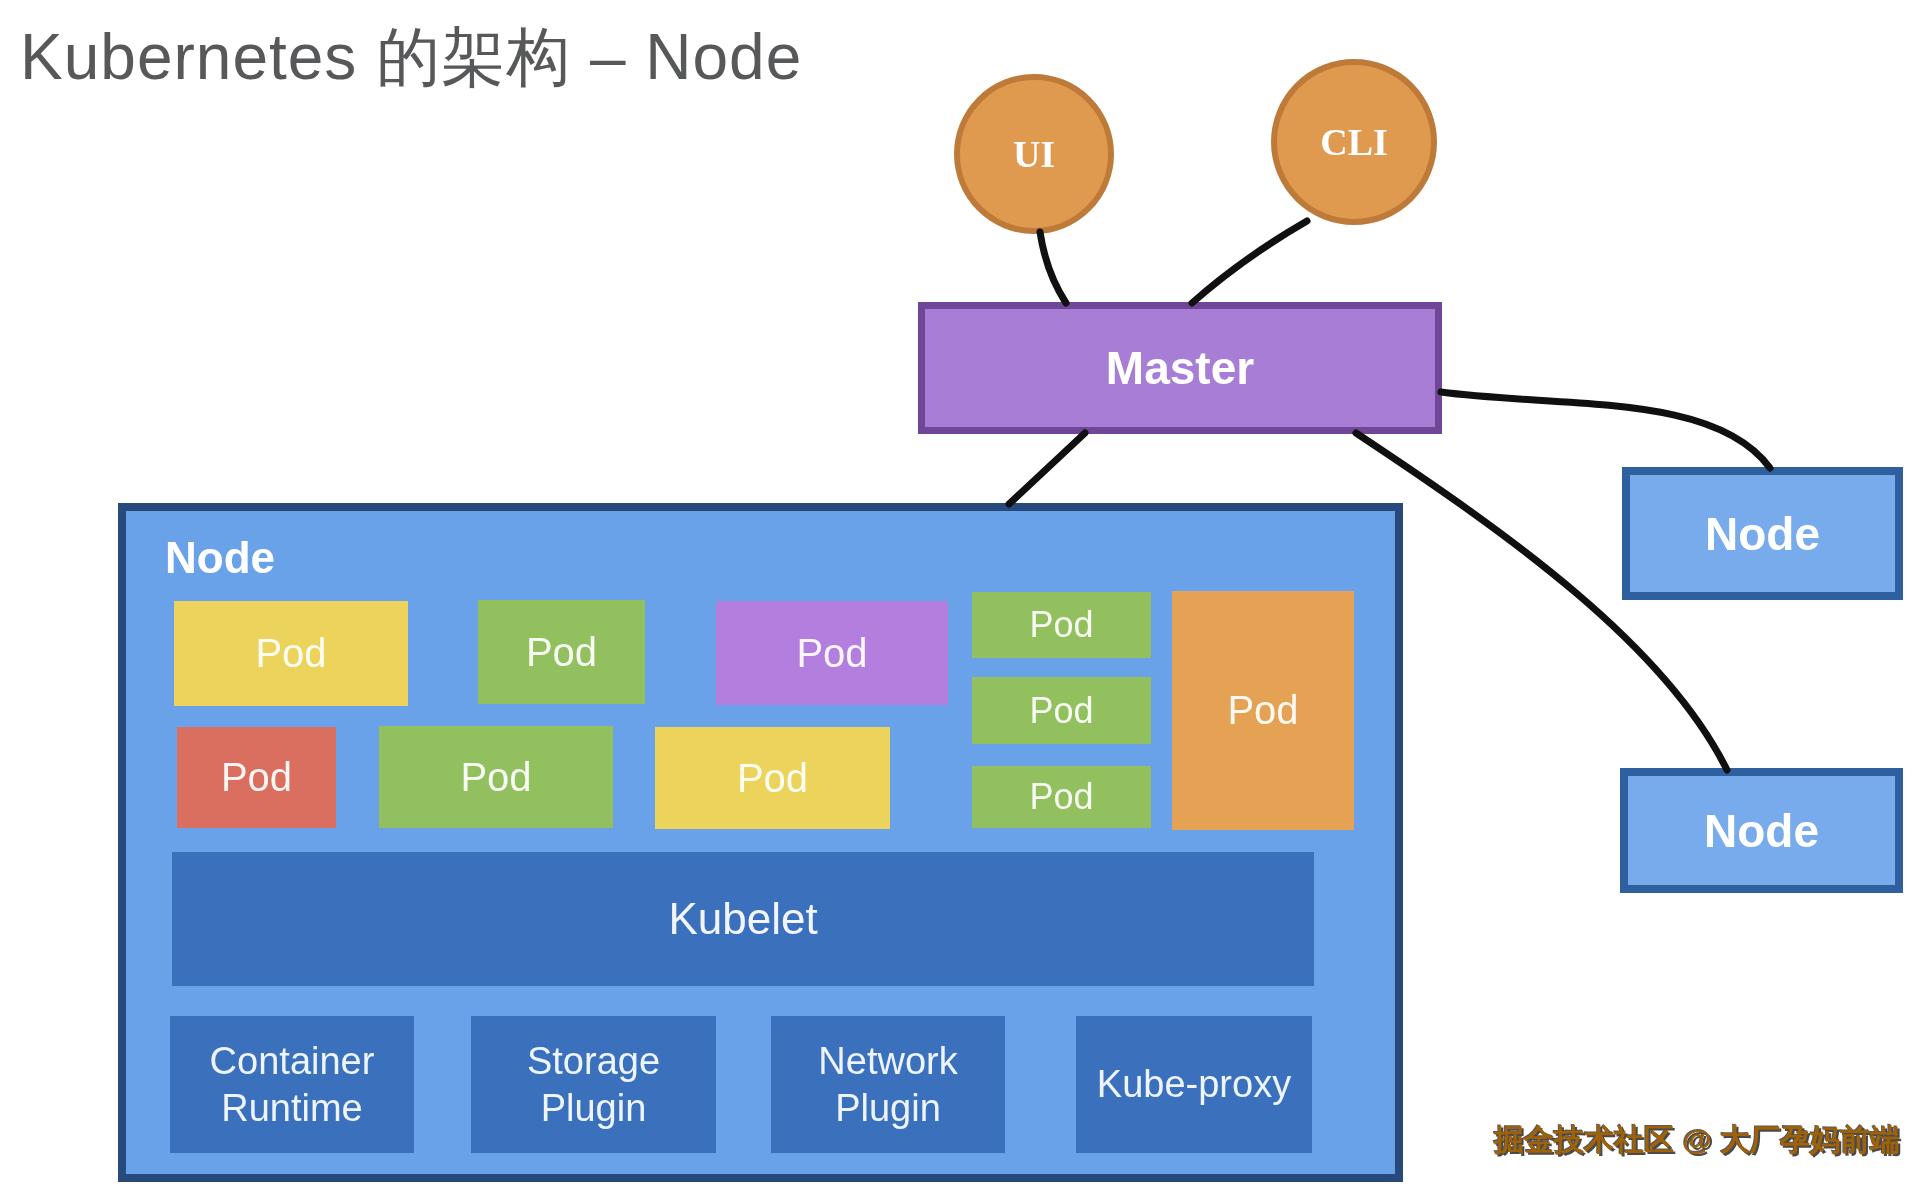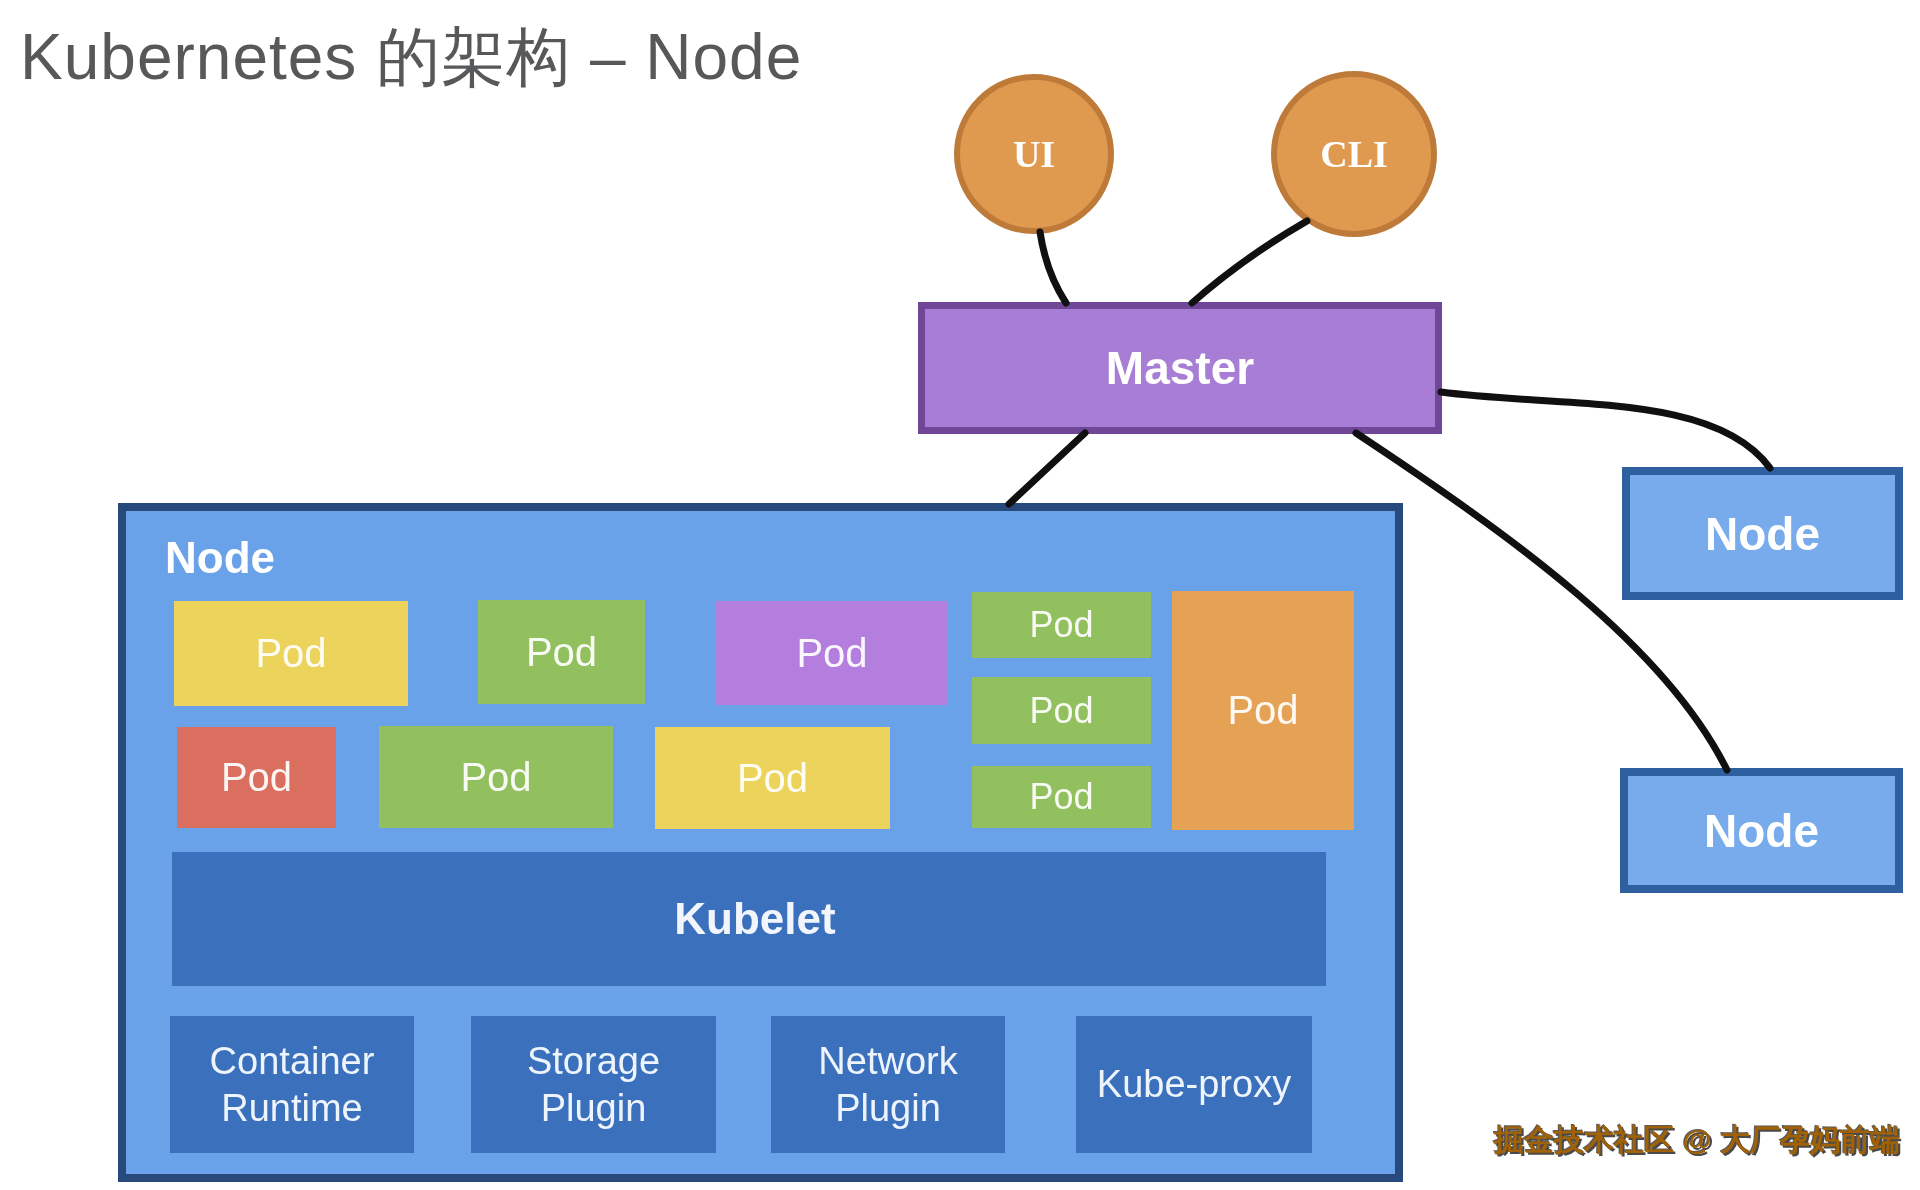--- a/index.html
+++ b/index.html
@@ -44,21 +44,21 @@
   }
   .pod-sm{font-size:36px;}
   .pod-yellow{background:#ecd45c;}
   .pod-green{background:#92c05e;}
   .pod-purple{background:#b37edd;}
   .pod-red{background:#da6f60;}
   .pod-orange{background:#e6a254;}
   .kubelet-bar{
     position:absolute;left:46px;top:341px;width:1142px;height:134px;
     background:#3b70bd;display:flex;align-items:center;justify-content:center;
-    color:#f2f6fc;font-size:44px;font-weight:700;padding-left:12px;
+    color:#f2f6fc;font-size:44px;font-weight:400;
   }
   .component-box{
     position:absolute;top:505px;height:137px;
     background:#3b70bd;display:flex;align-items:center;justify-content:center;
     color:#eef4fb;font-size:38px;font-weight:400;text-align:center;line-height:1.22;
   }
   .right-node{
     position:absolute;
     background:#77abec;border:8px solid #2e5f9e;box-sizing:border-box;
     display:flex;align-items:center;justify-content:center;
@@ -79,21 +79,21 @@
 </head>
 <body>
 
 <div class="canvas">
 
   <h1 class="title">Kubernetes 的架构 – Node</h1>
 
   <div class="client-circle" style="left:954px;top:74px;width:160px;height:160px;">
     <span>UI</span>
   </div>
-  <div class="client-circle" style="left:1271px;top:71px;width:166px;height:166px;">
+  <div class="client-circle" style="left:1271px;top:59px;width:166px;height:166px;">
     <span>CLI</span>
   </div>
 
   <div class="master-box">
     <span>Master</span>
   </div>
 
   <div class="big-node">
     <div class="big-node-label">Node</div>
 

